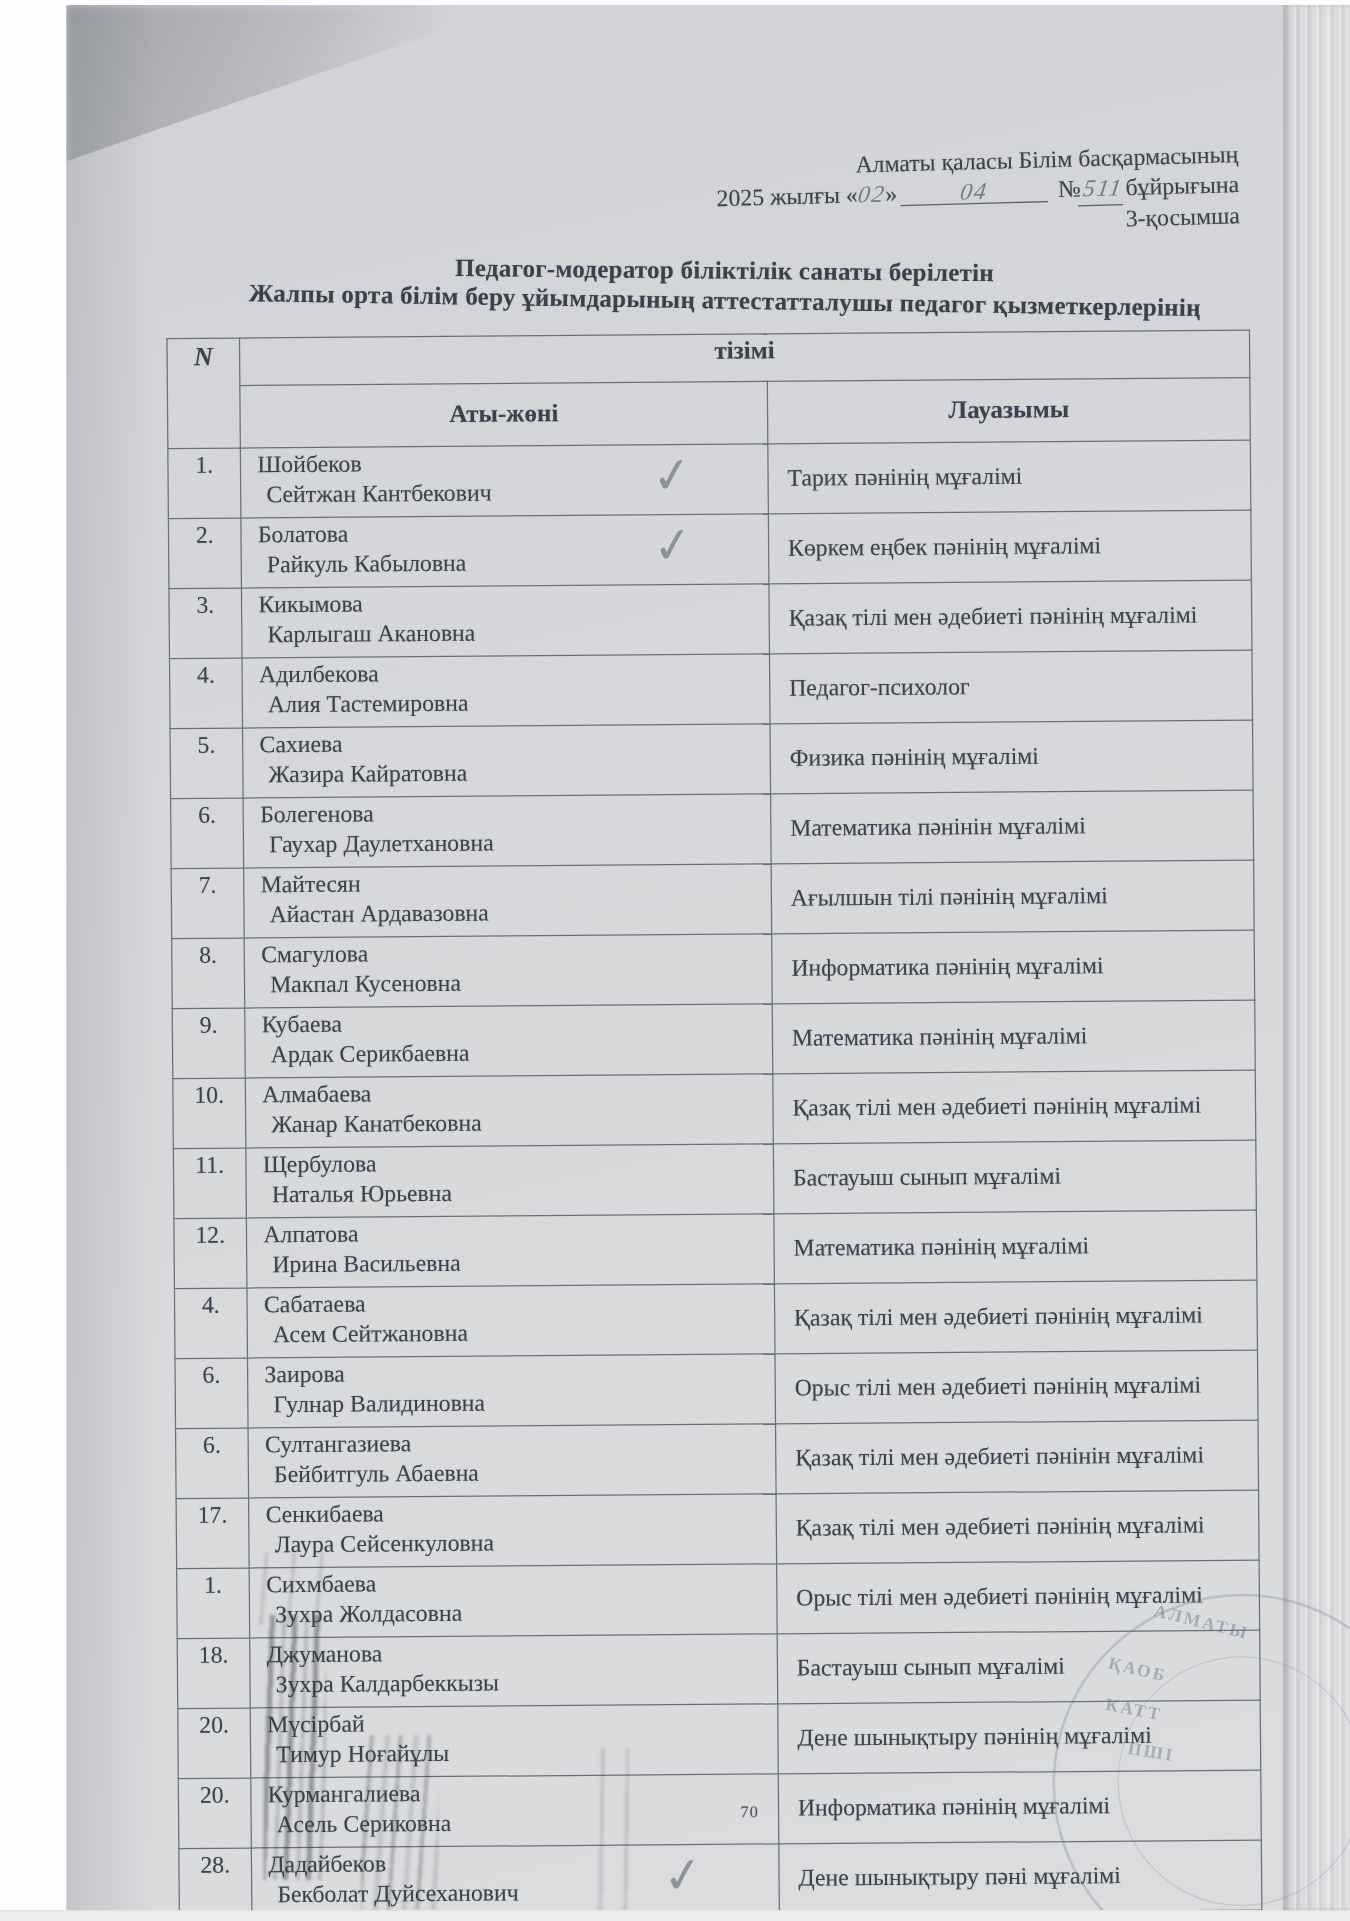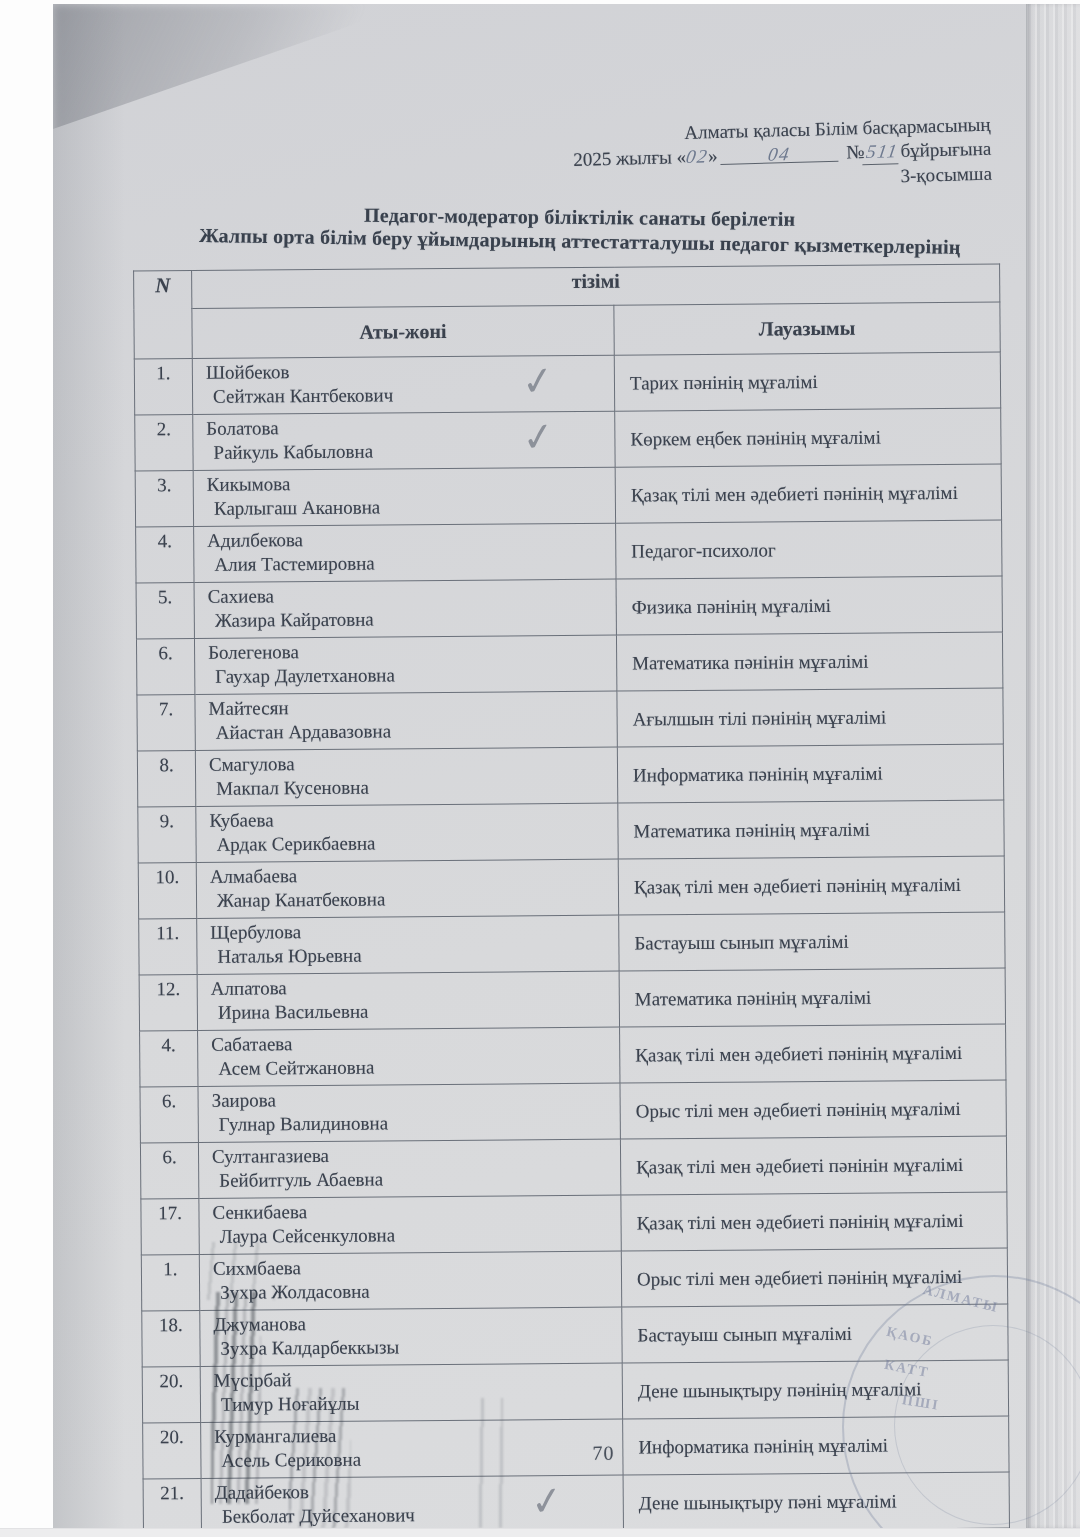--- a/index.html
+++ b/index.html
@@ -51,21 +51,21 @@
   .h-tizimi{height:34px;vertical-align:top;text-align:center;font-weight:bold;font-size:20px;padding-top:2px;}
   .h-name,.h-pos{height:47px;text-align:center;font-weight:bold;font-size:20px;vertical-align:middle;}
   tbody td{height:51px;}
   .c-num{text-align:center;vertical-align:top;padding-top:3px;}
   .c-name{vertical-align:top;padding:2px 4px 0 13px;line-height:24px;position:relative;}
   .c-name .given{padding-left:7px;}
   .c-pos{vertical-align:middle;padding:0 6px 0 15px;line-height:22px;}
   .check{position:absolute;right:60px;top:6px;font-size:38px;line-height:38px;
     color:rgba(112,118,129,0.72);transform:rotate(-6deg) scaleY(1.05);text-shadow:none;}
 
-  .pagenum{position:absolute;left:528px;top:1438px;font-size:20px;color:#4b525d;letter-spacing:1px;}
+  .pagenum{position:absolute;left:528px;top:1438px;font-size:13px;color:#4b525d;letter-spacing:1px;}
 
   
   .stamp{position:absolute;left:789px;top:1271px;width:300px;height:300px;border-radius:50%;
     border:2px solid rgba(110,122,152,0.30);color:rgba(106,118,150,0.48);text-shadow:none;}
   .stamp-inner{position:absolute;left:50px;top:48px;width:196px;height:198px;border-radius:50%;
     border:1.5px solid rgba(110,122,152,0.22);}
   .stamp span{position:absolute;font-size:14px;letter-spacing:2px;font-weight:bold;}
   .st1{left:78px;top:14px;font-size:11px;transform:rotate(14deg);letter-spacing:3px;}
   .st2{left:42px;top:52px;transform:rotate(13deg);}
   .st3{left:40px;top:84px;transform:rotate(11deg);font-size:16px;}
@@ -277,21 +277,21 @@
             </tr>
             <tr>
               <td class="c-num">20.</td>
               <td class="c-name">
                 <div class="surname">Курмангалиева</div>
                 <div class="given">Асель Сериковна</div>
               </td>
               <td class="c-pos">Информатика пәнінің мұғалімі</td>
             </tr>
             <tr>
-              <td class="c-num">21.</td>
+              <td class="c-num">28.</td>
               <td class="c-name">
                 <div class="surname">Дадайбеков</div>
                 <div class="given">Бекболат Дуйсеханович</div>
                 <span class="check">✓</span>
               </td>
               <td class="c-pos">Дене шынықтыру пәні мұғалімі</td>
             </tr>
           </tbody>
       </table>
 

